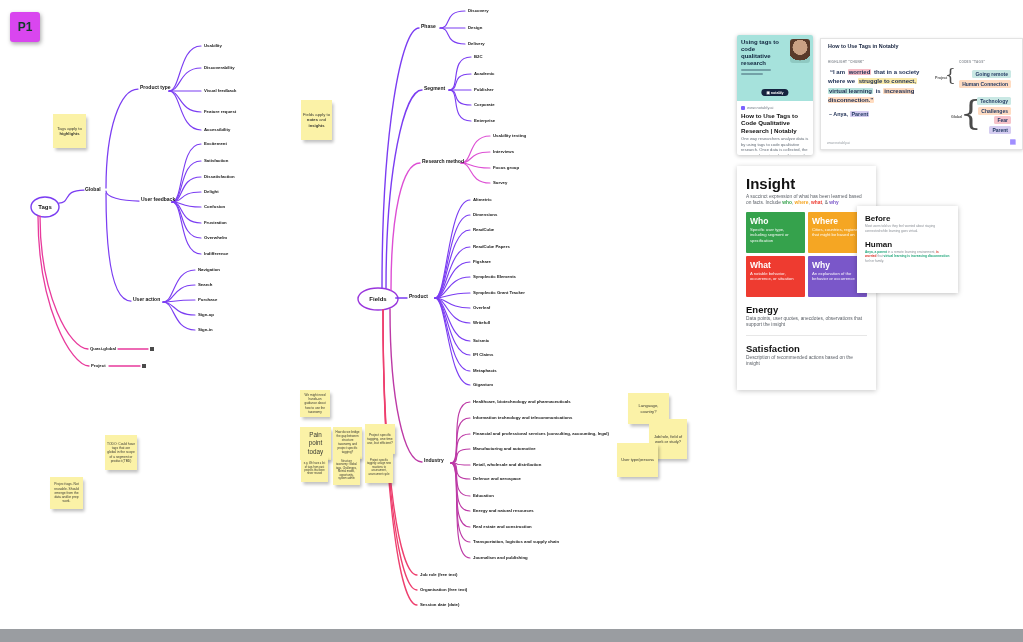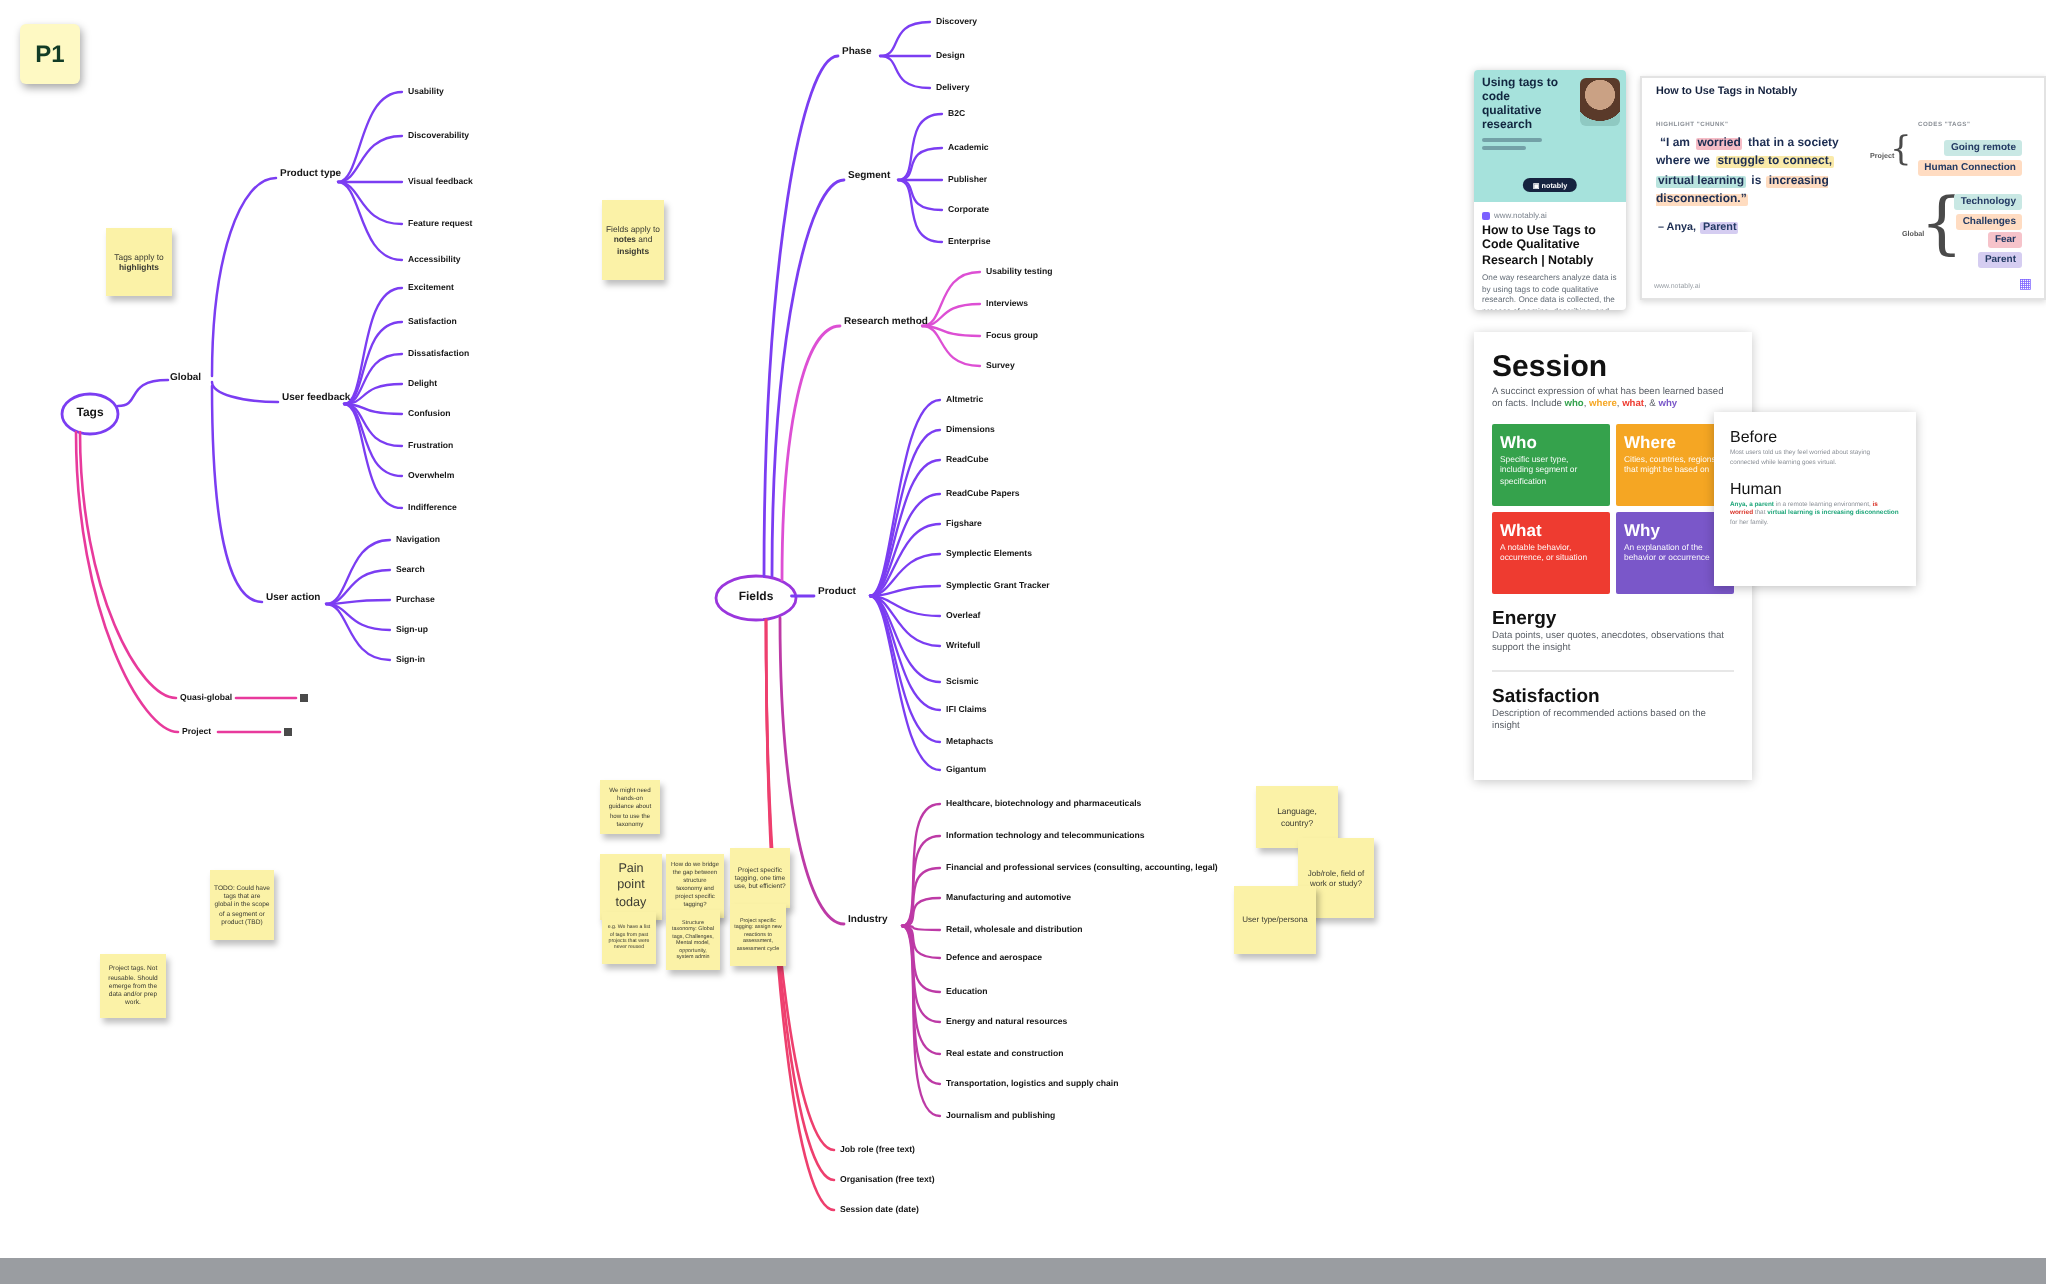--- a/index.html
+++ b/index.html
@@ -58,21 +58,21 @@
   .ic-grid{display:grid;grid-template-columns:1fr 1fr;gap:3px;margin-top:5px}
   .ic-cell{min-height:41px;padding:4px;box-sizing:border-box;border-radius:1px}
   .ic-cell-title{font-size:8.5px;font-weight:700;color:#fff}
   .ic-cell-body{font-size:4.2px;color:rgba(255,255,255,.95);line-height:1.3;margin-top:1px}
   .ic-h{font-size:9.5px;font-weight:700;color:#121212;margin-top:7px}
   .ic-body{font-size:4.8px;color:#5a5f66;line-height:1.35;margin-top:1px}
   .ic-div{border-top:1px solid #e7e7e7;margin-top:6px}
   
   .ba-card{position:absolute;left:857px;top:206px;width:101px;height:87px;background:#fff;
            box-shadow:0 1px 5px rgba(0,0,0,.25);padding:8px;box-sizing:border-box}
-  .ba-h{font-size:8px;font-weight:400;color:#121212}
+  .ba-h{font-size:8px;font-weight:700;color:#121212}
   .ba-t{font-size:3.2px;color:#8a8f96;line-height:1.5;margin-top:1px}
   
   .bottom-bar{position:absolute;left:0;top:629px;width:1023px;height:13px}
 </style>
 </head>
 <body>
 
 <div class="canvas" style="background: rgb(255, 255, 255);">
   <svg id="edges" width="1023" height="642">
       <ellipse cx="45" cy="207" rx="14" ry="10" stroke="#7b3df2" stroke-width="1.4" fill="none"></ellipse>
@@ -142,21 +142,21 @@
       <path d="M451 463 C 463 463, 448 496, 470 496" stroke="#bd3aa6" stroke-width="1.15" fill="none" stroke-linecap="round"></path>
       <path d="M451 463 C 463 463, 448 511, 470 511" stroke="#bd3aa6" stroke-width="1.15" fill="none" stroke-linecap="round"></path>
       <path d="M451 463 C 463 463, 448 527, 470 527" stroke="#bd3aa6" stroke-width="1.15" fill="none" stroke-linecap="round"></path>
       <path d="M451 463 C 463 463, 448 542, 470 542" stroke="#bd3aa6" stroke-width="1.15" fill="none" stroke-linecap="round"></path>
       <path d="M451 463 C 463 463, 448 558, 470 558" stroke="#bd3aa6" stroke-width="1.15" fill="none" stroke-linecap="round"></path>
       <path d="M383 310 C 383 469, 399 575, 417 575" stroke="#ee3f6e" stroke-width="1.3" fill="none" stroke-linecap="round"></path>
       <path d="M383 310 C 383 478, 399 590, 417 590" stroke="#ee3f6e" stroke-width="1.3" fill="none" stroke-linecap="round"></path>
       <path d="M383 310 C 383 487, 399 605, 417 605" stroke="#ee3f6e" stroke-width="1.3" fill="none" stroke-linecap="round"></path>
     </svg>
 
-  <div class="badge" style="background: #fef9c3;">
+  <div class="badge" style="background: #d946ef;">
     <span>P1</span>
   </div>
 
   <div id="nodes">
       <div class="node n-root" style="left: 45px; top: 207px;">Tags</div>
       <div class="node n-branch" style="left: 85px; top: 186px;">Global</div>
       <div class="node n-branch" style="left: 140px; top: 84px;">Product type</div>
       <div class="node n-child" style="left: 204px; top: 43px;">Usability</div>
       <div class="node n-child" style="left: 204px; top: 65px;">Discoverability</div>
       <div class="node n-child" style="left: 204px; top: 88px;">Visual feedback</div>
@@ -314,21 +314,21 @@
           <div class="sc-chip" style="background: rgb(255, 220, 194);">Challenges</div>
           <div class="sc-chip" style="background: rgb(246, 195, 202);">Fear</div>
           <div class="sc-chip" style="background: rgb(213, 205, 241);">Parent</div>
         </div>
       </div>
     <div class="sc-footer">www.notably.ai</div>
     <div class="sc-grid-icon">▦</div>
   </div>
 
   <div class="insight-card">
-    <div class="ic-title">Session</div>
+    <div class="ic-title">Insight</div>
     <div class="ic-sub" id="insight-subtitle"><span>A succinct expression of what has been learned based on facts. Include </span><span style="color: rgb(53, 162, 76); font-weight: 700;">who</span><span>, </span><span style="color: rgb(245, 166, 35); font-weight: 700;">where</span><span>, </span><span style="color: rgb(238, 59, 48); font-weight: 700;">what</span><span>, &amp; </span><span style="color: rgb(122, 87, 201); font-weight: 700;">why</span></div>
     <div class="ic-grid" id="insight-grid">
         <div class="ic-cell" style="background: rgb(53, 162, 76);">
           <div class="ic-cell-title">Who</div>
           <div class="ic-cell-body">Specific user type, including segment or specification</div>
         </div>
         <div class="ic-cell" style="background: rgb(245, 166, 35);">
           <div class="ic-cell-title">Where</div>
           <div class="ic-cell-body">Cities, countries, regions that might be based on</div>
         </div>

